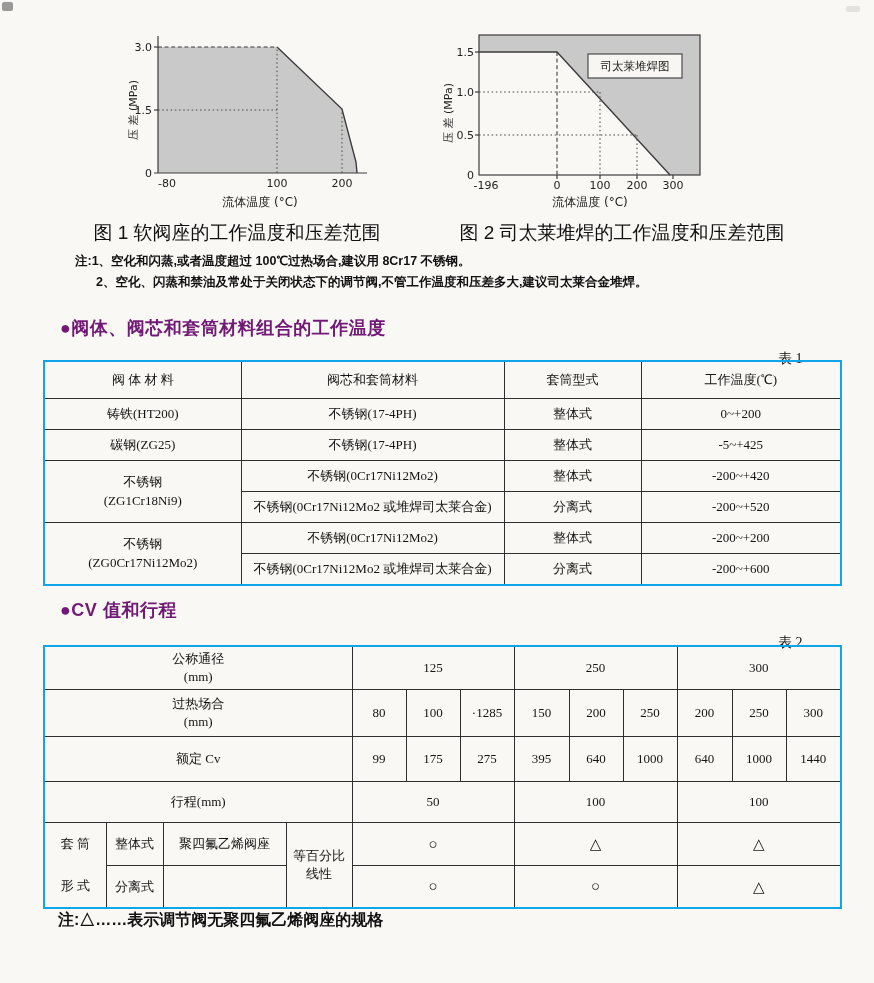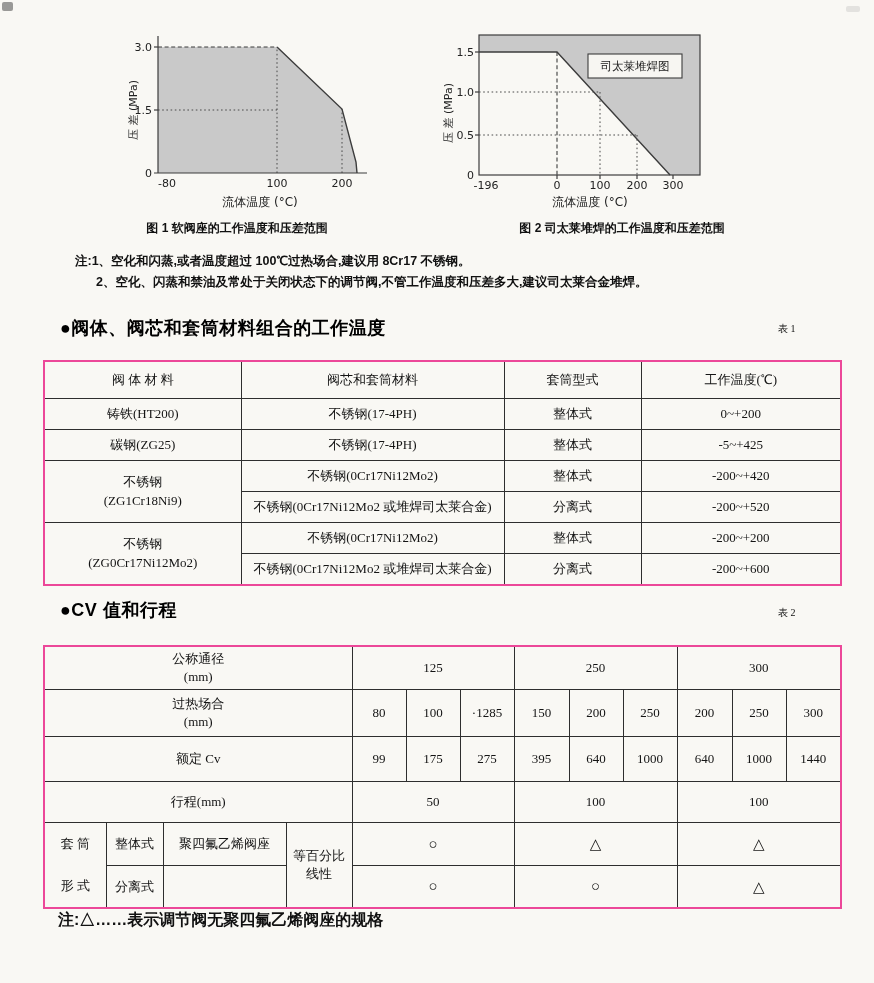--- a/index.html
+++ b/index.html
@@ -5,36 +5,36 @@
   html,body{margin:0;padding:0;}
   body{background:#e9e7e2;}
   .page{
     position:relative;width:874px;height:983px;background:#f9f8f4;
     font-family:"Liberation Serif",serif;color:#1c1c1c;overflow:hidden;
   }
   .smudge{position:absolute;background:#4a4a4a;opacity:.55;border-radius:2px;}
   .chart{position:absolute;}
   .caption{
     position:absolute;top:220px;font-family:"Liberation Sans",sans-serif;
-    font-weight:bold;font-size:12px;text-align:center;width:330px;color:#111;
+    font-weight:normal;font-size:19px;text-align:center;width:330px;color:#111;
   }
   .notes{position:absolute;left:43px;top:251px;width:780px;
     font-family:"Liberation Sans",sans-serif;font-weight:bold;font-size:12.5px;
     line-height:21px;color:#111;margin-left:32px;}
   .notes .indent{padding-left:21px;}
   .sec-title{position:absolute;left:60px;font-family:"Liberation Sans",sans-serif;
-    font-weight:bold;font-size:18px;color:#000000;letter-spacing:.5px;}
-  .tbl-label{position:absolute;left:778px;font-size:10px;font-family:"Liberation Serif",serif;color:#111;}
+    font-weight:bold;font-size:18px;color:#701a75;letter-spacing:.5px;}
+  .tbl-label{position:absolute;left:778px;font-size:14px;font-family:"Liberation Serif",serif;color:#111;margin-top:28px;}
   table{border-collapse:collapse;table-layout:fixed;position:absolute;left:43px;width:797px;
     font-size:13px;color:#141414;}
   table.t1{top:360px;}
   table.t2{top:645px;}
   td,th{border:1px solid #2e2e2e;text-align:center;vertical-align:middle;
     font-weight:normal;padding:0 2px;overflow:hidden;}
-  table{border:2px solid #ec4899;}
+  table{border:2px solid #0ea5e9;}
   .t1 .hrow td{height:36px;}
   .t1 td{height:30px;}
   .t2 .r1 td{height:42px;}
   .t2 .r2 td{height:46px;}
   .t2 .r3 td{height:44px;}
   .t2 .r4 td{height:40px;}
   .t2 .r5 td{height:42px;}
   .t2 .r6 td{height:41px;}
   .two-line{line-height:1.4;}
   .sleeve-label{line-height:1.2;}

